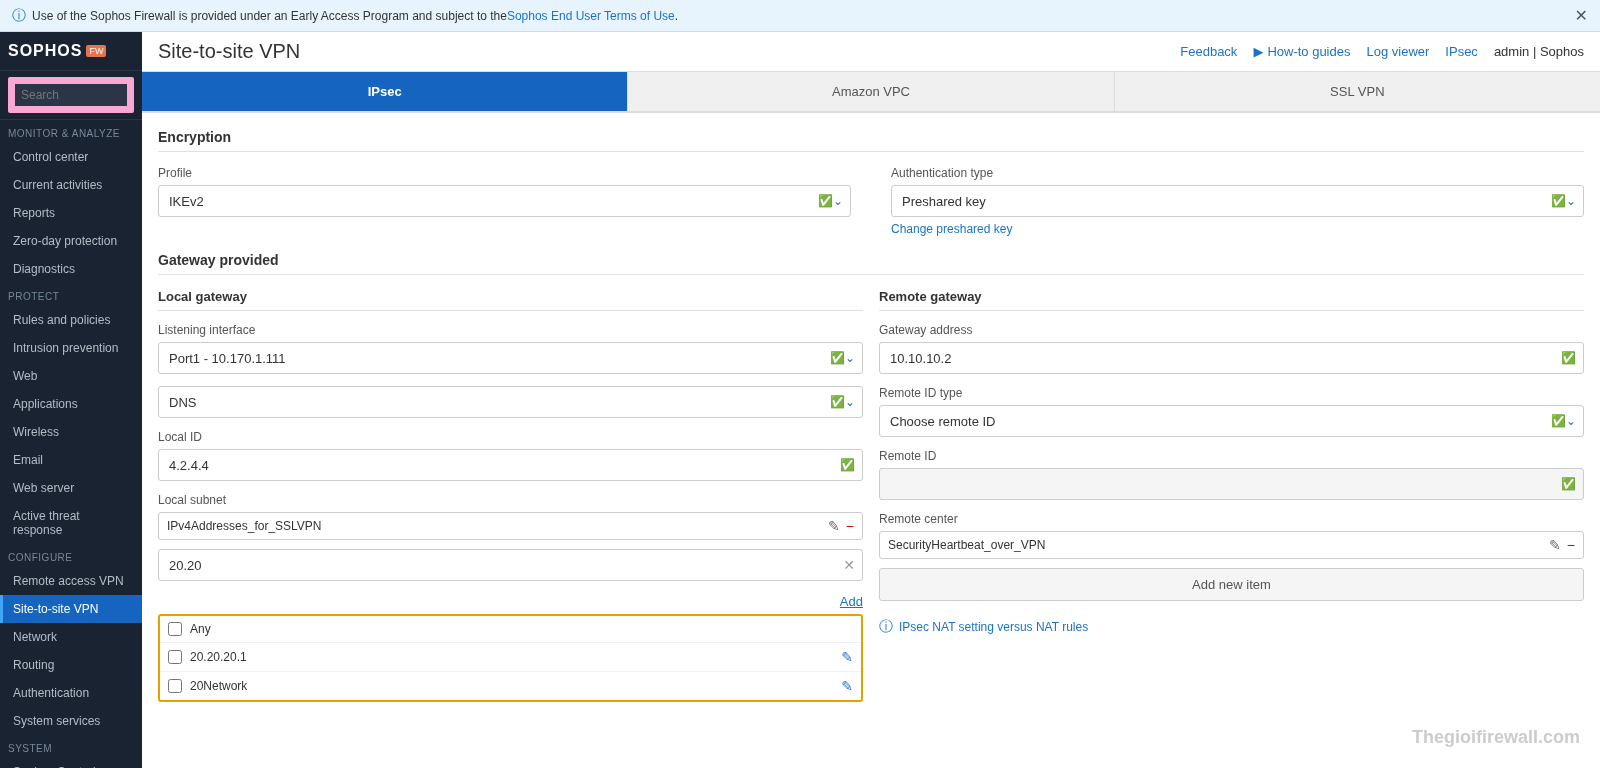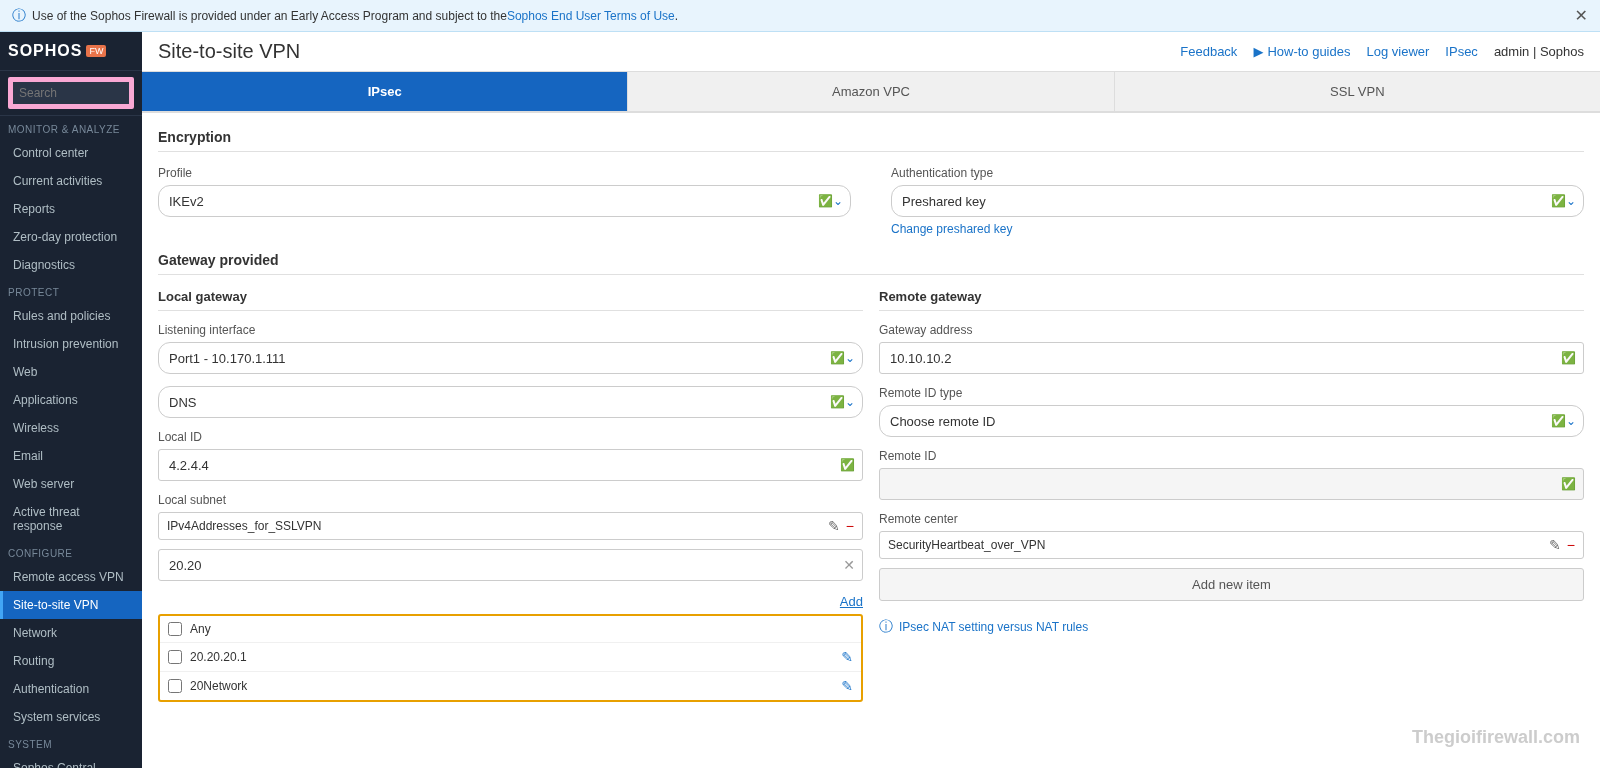--- a/index.html
+++ b/index.html
@@ -68,21 +68,21 @@
       margin-left: 4px;
     }
     .search-box {
       padding: 6px 8px;
       background: #1a2332;
       border-bottom: 1px solid #2a3547;
     }
     .search-box input {
       width: 100%;
       background: #2a3547;
-      border: 5px solid #f9a8d4;
+      border: 7px solid #f9a8d4;
       color: #ccc;
       padding: 4px 6px;
       border-radius: 2px;
       font-size: 12px;
     }
     .sidebar-section-label {
       padding: 8px 8px 4px;
       font-size: 10px;
       color: #778899;
       text-transform: uppercase;
@@ -196,21 +196,21 @@
       font-weight: 500;
     }
     .select-wrapper {
       position: relative;
       width: 100%;
     }
     .select-wrapper select {
       width: 100%;
       padding: 6px 30px 6px 10px;
       border: 1px solid #ccc;
-      border-radius: 12px;
+      border-radius: 3px;
       font-size: 13px;
       appearance: none;
       background: #fff;
       height: 32px;
       color: #333;
     }
     .select-wrapper .select-icon {
       position: absolute;
       right: 8px;
       top: 50%;

